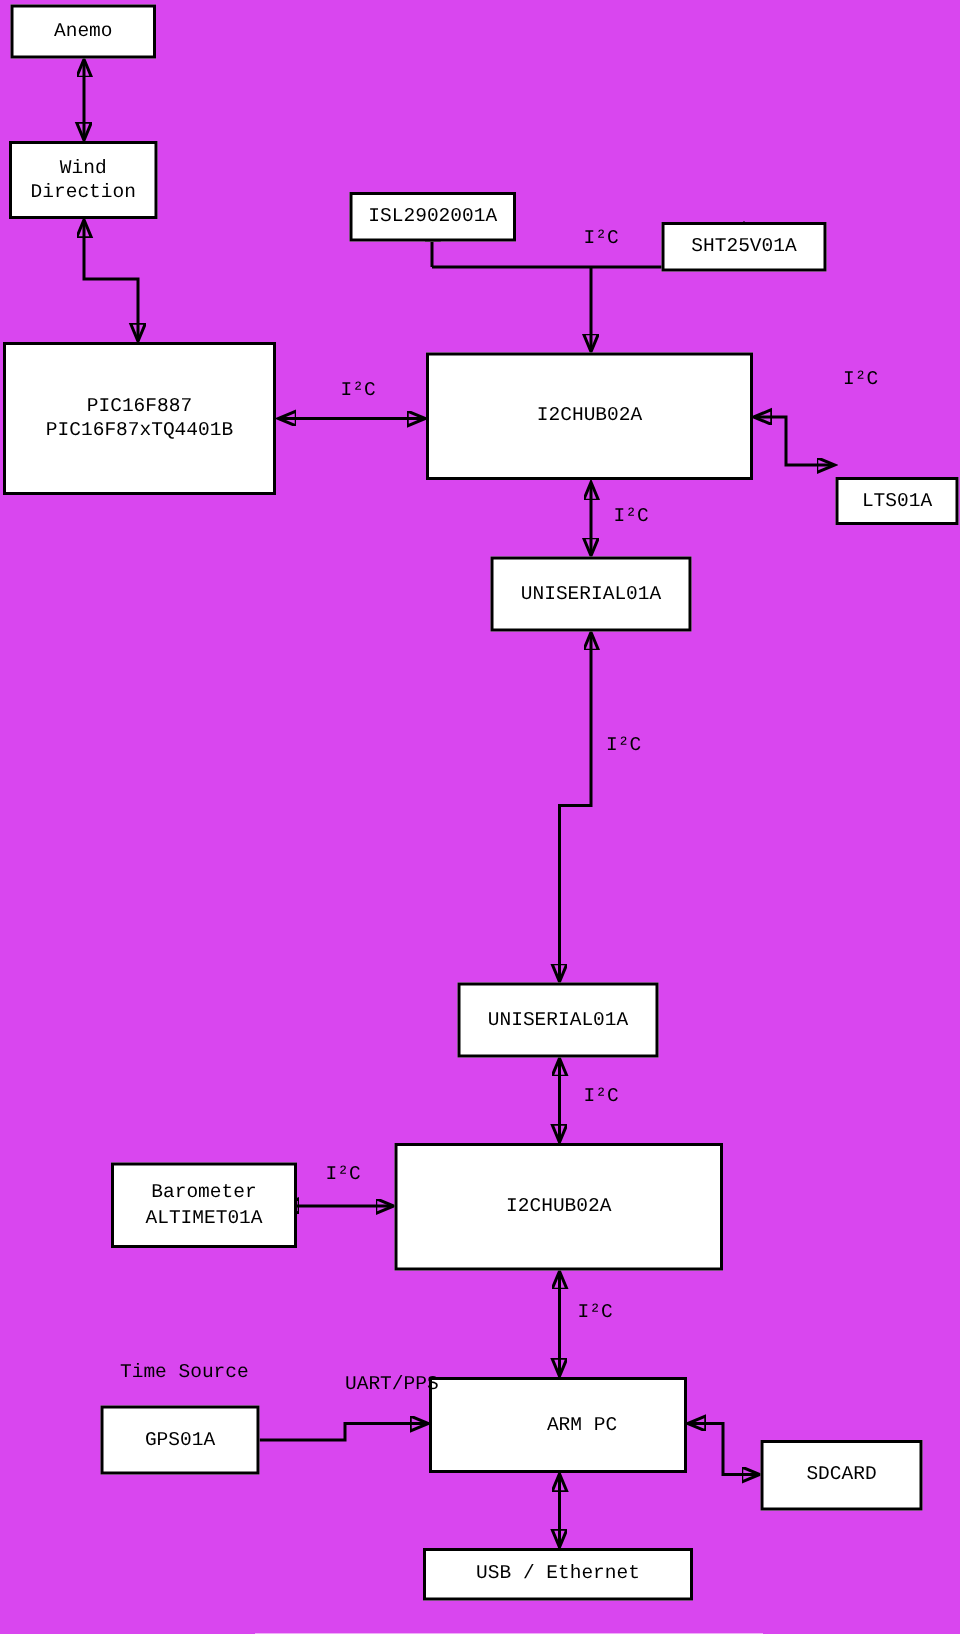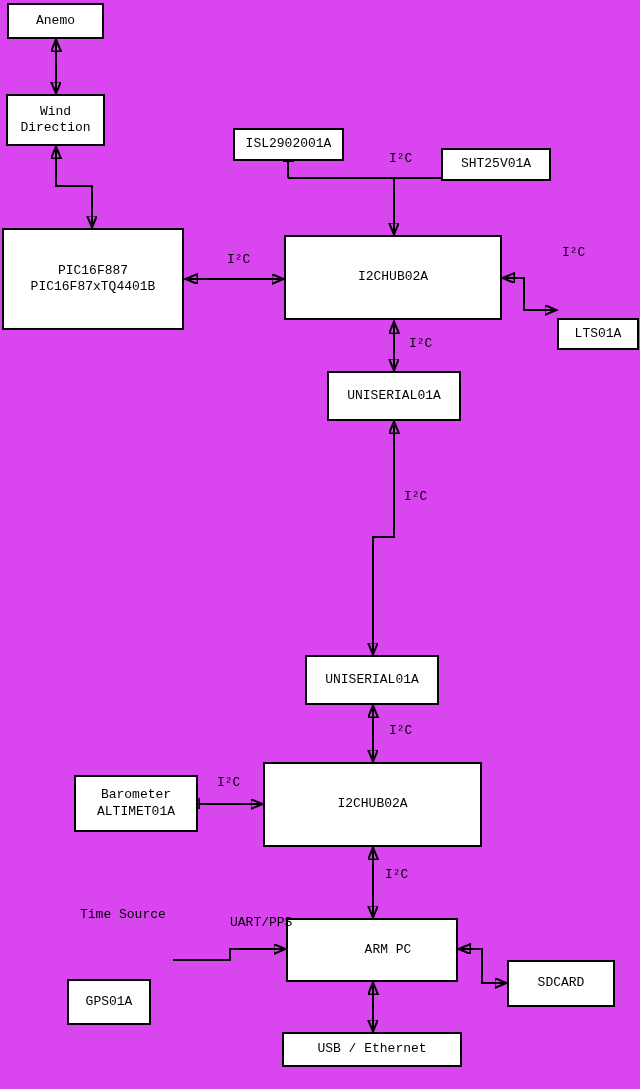--- a/index.html
+++ b/index.html
@@ -33,21 +33,21 @@
   .n-wind  {left:6px;   top:94px;   width:99px;  height:52px;}
   .n-pic   {left:2px;   top:228px;  width:182px; height:102px;}
   .n-isl   {left:233px; top:116px;  width:111px; height:33px;margin-top:12px;}
   .n-sht   {left:441px; top:116px;  width:110px; height:33px;margin-top:32px;}
   .n-hub1  {left:284px; top:235px;  width:218px; height:85px;}
   .n-lts   {left:557px; top:294px;  width:82px;  height:32px;margin-top:24px;}
   .n-uni1  {left:327px; top:371px;  width:134px; height:50px;}
   .n-uni2  {left:305px; top:655px;  width:134px; height:50px;}
   .n-hub2  {left:263px; top:762px;  width:219px; height:85px;}
   .n-baro  {left:74px;  top:775px;  width:124px; height:57px;}
-  .n-gps   {left:67px;  top:937px;  width:84px; height:46px;margin-top:42px;}
+  .n-gps   {left:67px;  top:937px;  width:106px; height:46px;}
   .n-arm   {left:286px; top:918px;  width:172px; height:64px;padding-left:32px;}
   .n-sd    {left:507px; top:960px;  width:108px; height:47px;justify-content:center;}
   .n-usb   {left:282px; top:1032px; width:180px; height:35px;}
   
   .l-sensors {left:389px; top:152px;}
   .l-pic     {left:227px; top:253px;}
   .l-lts     {left:562px; top:246px;}
   .l-hub1uni {left:409px; top:337px;}
   .l-link    {left:404px; top:490px;}
   .l-uni2    {left:389px; top:724px;}

